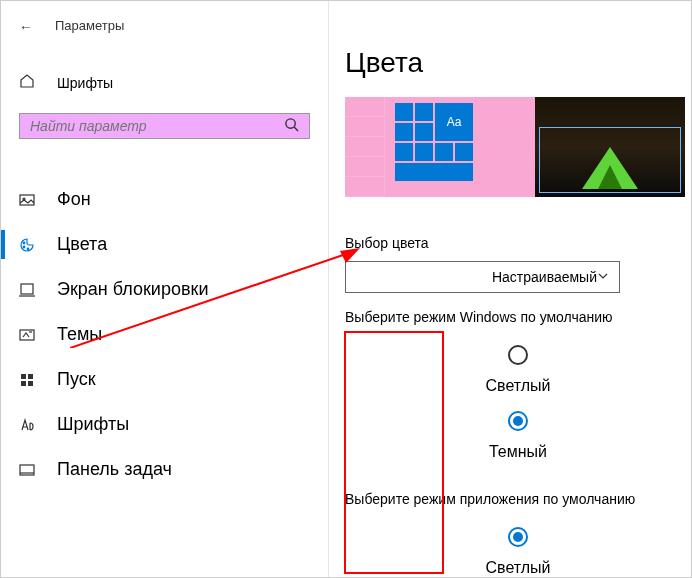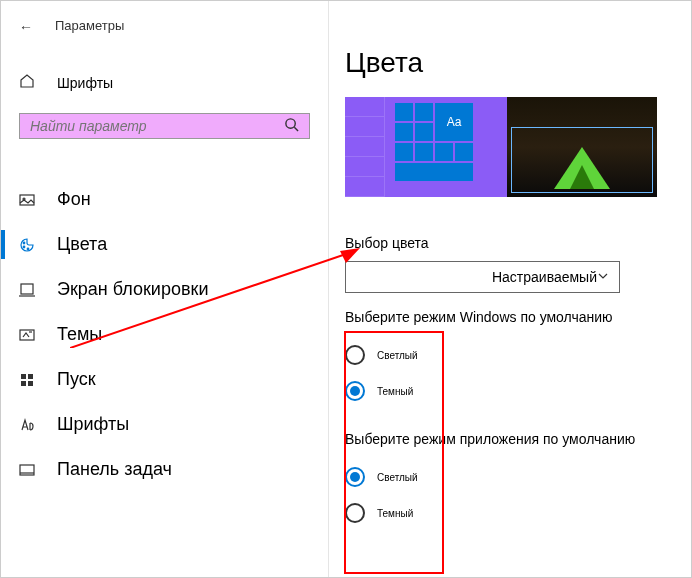--- a/index.html
+++ b/index.html
@@ -15,37 +15,37 @@
     .search-box { margin: 10px 18px 14px 18px; border: 1px solid #999; height: 26px; display: flex; align-items: center; padding: 0 10px; background: #f0abfc; }
     .search-box input { flex: 1; border: none; outline: none; font-size: 14px; font-style: italic; color: #666; background: transparent; }
     .search-box .srch { font-size: 15px; color: #333; }
     .section-title { font-size: 15px; font-weight: 600; padding: 10px 18px 18px 18px; color: #000; }
     .nav-item { display: flex; align-items: center; padding: 12px 18px; gap: 22px; cursor: pointer; font-size: 18px; color: #000; position: relative; }
     .nav-item.active::before { content: ""; position: absolute; left: 0; top: 8px; bottom: 8px; width: 4px; background: #0078d4; }
     .nav-item svg, .nav-item .ico { width: 16px; height: 16px; flex-shrink: 0; display: flex; align-items: center; justify-content: center; }
     .nav-gap { height: 24px; }
     .main { flex: 1; padding: 0 0 0 16px; overflow: hidden; position: relative; }
     .page-title { font-size: 28px; font-weight: 400; padding: 46px 0 18px 0; color: #000; }
-    .preview { width: 312px; height: 100px; background: #8b5cf6; position: relative; overflow: hidden; padding-left: 48px; }
+    .preview { width: 340px; height: 100px; background: #f9a8d4; position: relative; overflow: hidden; padding-left: 48px; }
     .taskbar-left { position: absolute; left: 0; top: 0; bottom: 0; width: 40px; border-right: 1px solid rgba(255,255,255,0.15); display:flex; flex-direction:column; }
     .taskbar-left div { flex:1; border-bottom:1px solid rgba(255,255,255,0.15); }
     .tiles { position: absolute; left: 50px; top: 6px; }
     .tile-grid { display: grid; grid-template-columns: repeat(4, 18px); grid-auto-rows: 18px; gap: 2px; }
     .tile { background: #0078d4; }
     .tile.aa { grid-column: span 2; grid-row: span 2; display:flex;align-items:center;justify-content:center;color:#fff;font-size:12px;}
     .tile.wide { grid-column: span 4; }
     .photo { position: absolute; right: 0; top: 0; width: 150px; height: 100px; background: linear-gradient(to bottom, #1a1408 0%, #2a1f10 50%, #0a0a0a 100%); }
     .tent { position:absolute; bottom:8px; left:50%; transform:translateX(-50%); width:0;height:0; border-left:28px solid transparent; border-right:28px solid transparent; border-bottom:42px solid #5fd43a; }
     .tent-inner { position:absolute; bottom:8px; left:50%; transform:translateX(-50%); width:0;height:0; border-left:12px solid transparent; border-right:12px solid transparent; border-bottom:24px solid #2a7a0a; }
     .photo-border { position:absolute; top:30px; left:4px; right:4px; bottom:4px; border:1px solid #6bb8ff; }
     .section-label { font-size: 14px; color: #000; margin-top: 38px; margin-bottom: 10px; }
     .dropdown { width: 275px; height: 32px; border: 1px solid #666; display:flex; align-items:center; padding: 0 10px; justify-content: flex-end; cursor:pointer; font-size: 14px; }
     .radio-group { margin-top: 16px; }
     .group-label { font-size: 14px; color: #000; margin-bottom: 12px; margin-top: 10px; }
-    .radio-row { display:flex; align-items:center; gap: 12px; padding: 8px 0; cursor:pointer; font-size: 10px; }
+    .radio-row { display:flex; align-items:center; gap: 12px; padding: 8px 18px; cursor:pointer; font-size: 16px; flex-direction: column; }
     .radio-outer { width: 20px; height: 20px; border: 2px solid #333; border-radius: 50%; display:flex; align-items:center; justify-content:center; }
     .radio-row.selected .radio-outer { border-color: #0078d4; }
     .radio-inner { width: 10px; height: 10px; background: #0078d4; border-radius:50%; display:none; }
     .radio-row.selected .radio-inner { display:block; }
     .annotation-box { position:absolute; border: 2px solid #ff0000; left: 344px; top: 331px; width: 100px; height: 243px; pointer-events:none; }
     .annotation-arrow { position:absolute; left: 70px; top: 248px; width: 290px; height: 100px; pointer-events:none; }
   </style>
 </head>
 <body>
 

